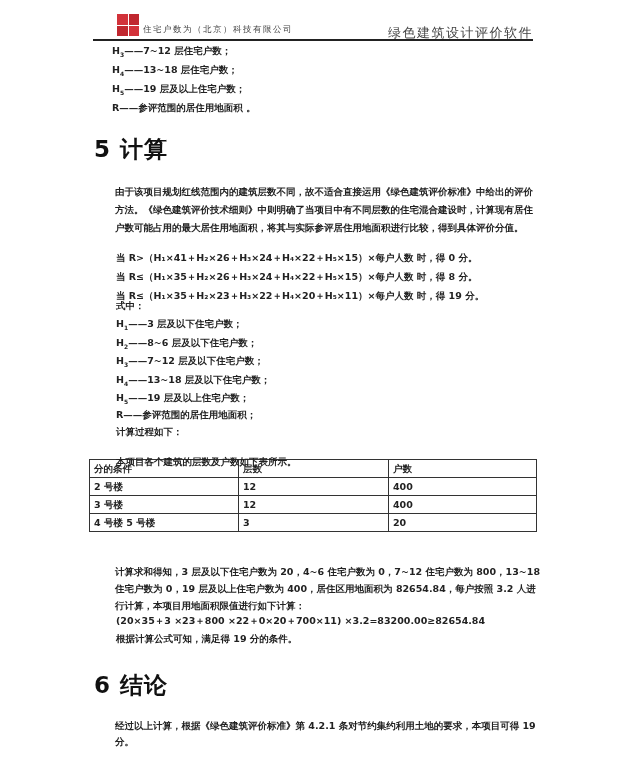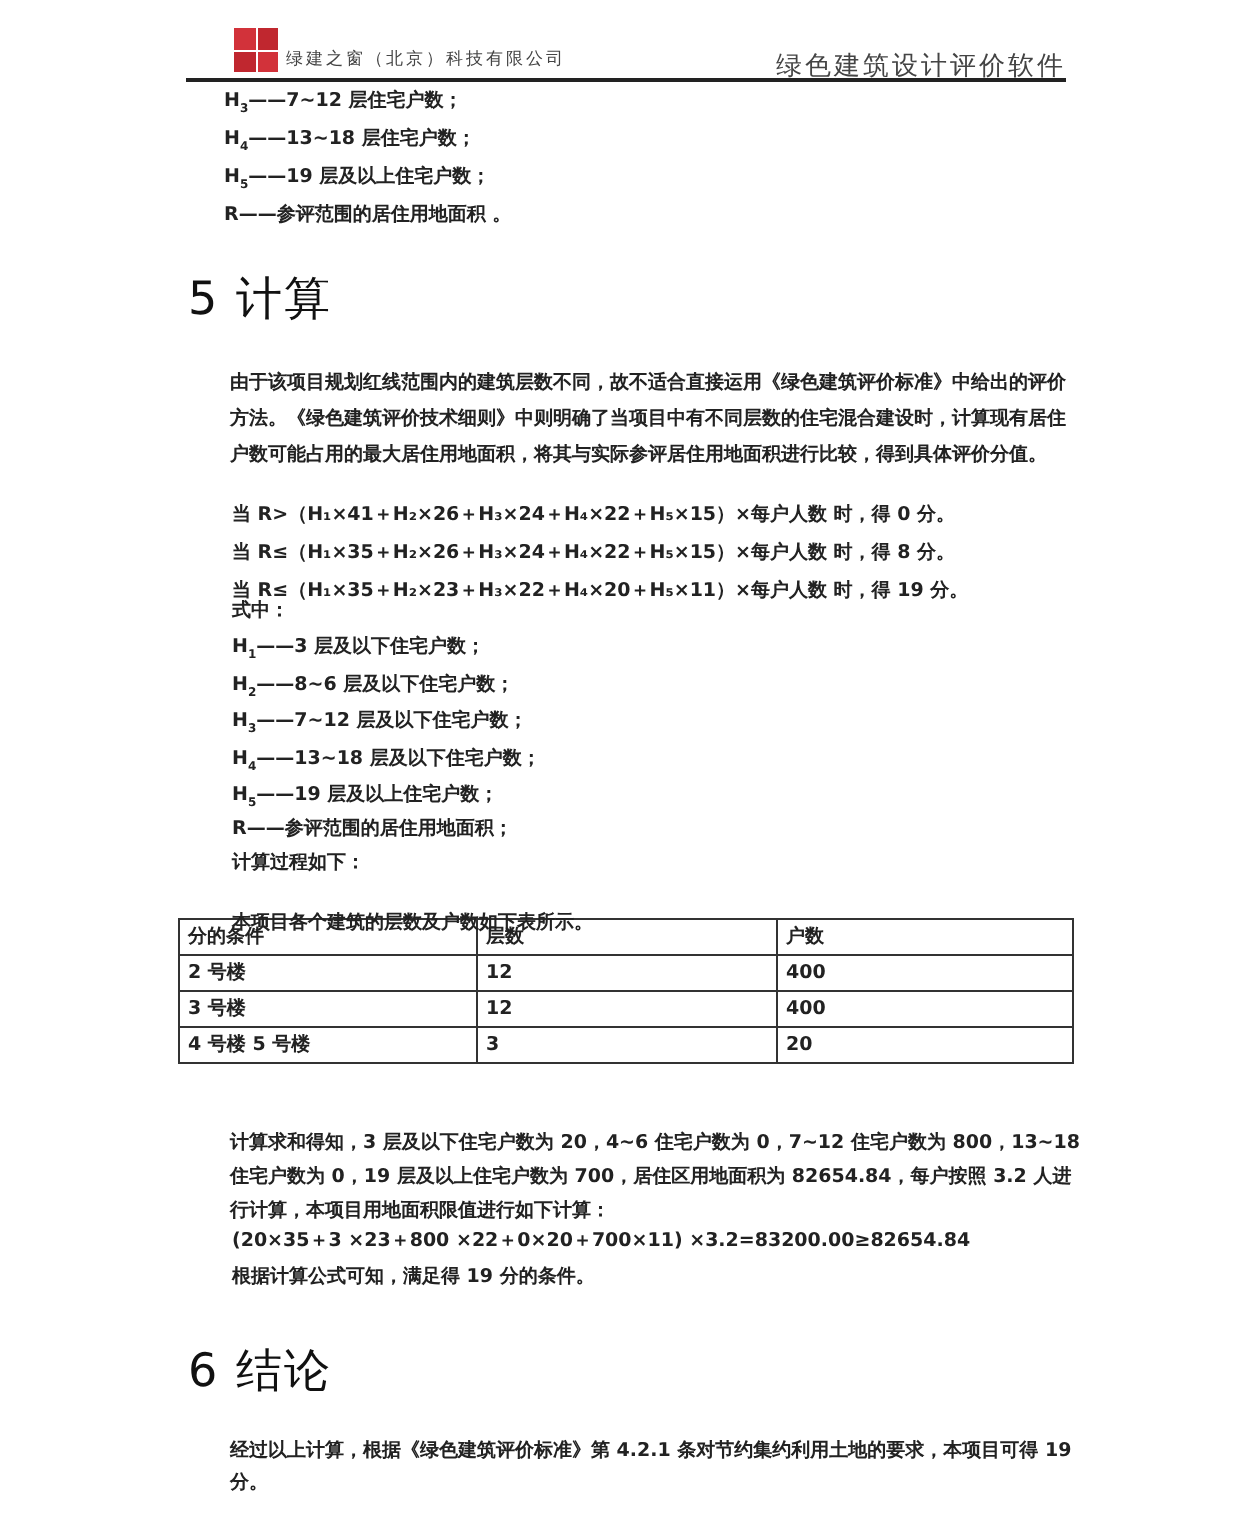--- a/index.html
+++ b/index.html
@@ -8,41 +8,41 @@
     font-family: "DejaVu Sans", "Liberation Sans", sans-serif; color: #1a1a1a;
   }
   .page-header { position: absolute; left: 93px; top: 12px; width: 440px; height: 27px; border-bottom: 2px solid #222; }
   .logo { position: absolute; left: 24px; top: 2px; width: 22px; height: 22px; display: grid; grid-template-columns: 1fr 1fr; grid-template-rows: 1fr 1fr; gap: 1px; }
   .logo span { background: #d2323a; display: block; }
   .logo span:nth-child(2), .logo span:nth-child(3) { background: #c0272f; }
   .company { position: absolute; left: 50px; top: 12px; font-size: 8.5px; color: #444; letter-spacing: 1.5px; white-space: nowrap; }
   .doctype { position: absolute; right: 0; top: 12px; font-size: 13px; color: #444; letter-spacing: 1.5px; white-space: nowrap; }
 
   .line { position: absolute; font-size: 9.5px; line-height: 14px; white-space: nowrap; font-weight: bold; color: #222; }
-  .heading { position: absolute; font-size: 23px; font-weight: normal; color: #111; letter-spacing: 1px; }
+  .heading { position: absolute; font-size: 23px; font-weight: bold; color: #111; letter-spacing: 1px; }
   .para { position: absolute; left: 94px; width: 446px; font-size: 9.5px; line-height: 18px; font-weight: bold; color: #222; }
   .para .first { padding-left: 21px; }
   sub { font-size: 6px; }
 
   table.data { position: absolute; left: 89px; top: 459px; width: 448px; border-collapse: collapse; font-size: 9.5px; font-weight: bold; color: #222; }
   table.data td { border: 1.5px solid #333; height: 15px; padding: 1px 4px; line-height: 14px; }
   table.data td:nth-child(1) { width: 140px; }
   table.data td:nth-child(2) { width: 141px; }
 </style>
 </head>
 <body>
 
 <div class="page-header">
   <div class="logo">
       <span></span>
       <span></span>
       <span></span>
       <span></span>
     </div>
-  <div class="company">绿建之窗（北京）科技有限公司</div>
+  <div class="company">住宅户数为（北京）科技有限公司</div>
   <div class="doctype">绿色建筑设计评价软件</div>
 </div>
 
 <div class="line" style="left:112px; top:44px;"><span>H</span><sub>3</sub><span>——7~12 层住宅户数；</span></div>
 <div class="line" style="left:112px; top:63px;"><span>H</span><sub>4</sub><span>——13~18 层住宅户数；</span></div>
 <div class="line" style="left:112px; top:82px;"><span>H</span><sub>5</sub><span>——19 层及以上住宅户数；</span></div>
 <div class="line" style="left:112px; top:101px;"><span>R</span><sub></sub><span>——参评范围的居住用地面积 。</span></div>
 
 <div class="heading" style="left:94px; top:134px;">5 计算</div>
 
@@ -84,21 +84,21 @@
   </tr>
   <tr>
     <td>4 号楼 5 号楼</td>
     <td>3</td>
     <td>20</td>
   </tr>
 </tbody>
   </table>
 
 <div class="para" style="top:563px; line-height:17px;">
-  <div class="first">计算求和得知，3 层及以下住宅户数为 20，4~6 住宅户数为 0，7~12 住宅户数为 800，13~18 住宅户数为 0，19 层及以上住宅户数为 700，居住区用地面积为 82654.84，每户按照 3.2 人进行计算，本项目用地面积限值进行如下计算：</div>
+  <div class="first">计算求和得知，3 层及以下住宅户数为 20，4~6 住宅户数为 0，7~12 住宅户数为 800，13~18 住宅户数为 0，19 层及以上住宅户数为 400，居住区用地面积为 82654.84，每户按照 3.2 人进行计算，本项目用地面积限值进行如下计算：</div>
 </div>
 <div class="line" style="left:116px; top:614px;">(20×35＋3 ×23＋800 ×22＋0×20＋700×11) ×3.2=83200.00≥82654.84</div>
 <div class="line" style="left:116px; top:632px;">根据计算公式可知，满足得 19 分的条件。</div>
 
 <div class="heading" style="left:94px; top:670px;">6 结论</div>
 <div class="para" style="top:718px; line-height:16px;">
   <div class="first">经过以上计算，根据《绿色建筑评价标准》第 4.2.1 条对节约集约利用土地的要求，本项目可得 19 分。</div>
 </div>
 
 <div class="line" style="left: 116px; top: 442px; margin-top: 13px;" id="ti">本项目各个建筑的层数及户数如下表所示。</div>

